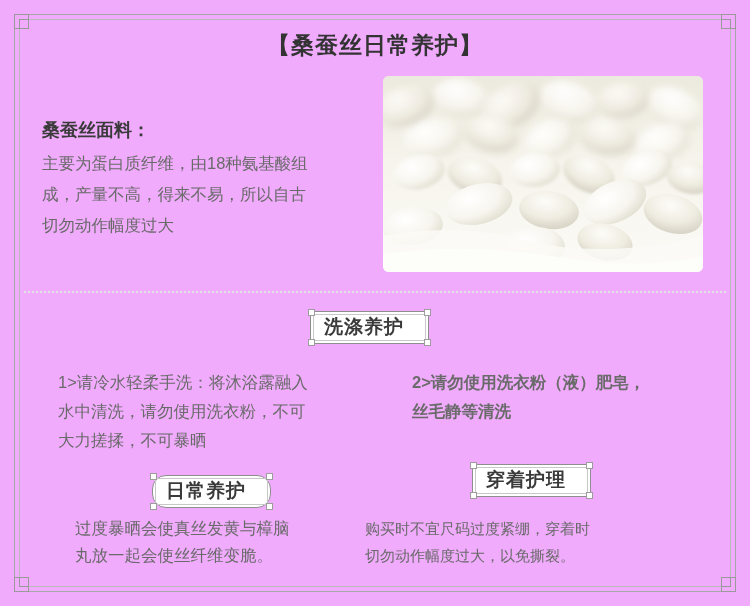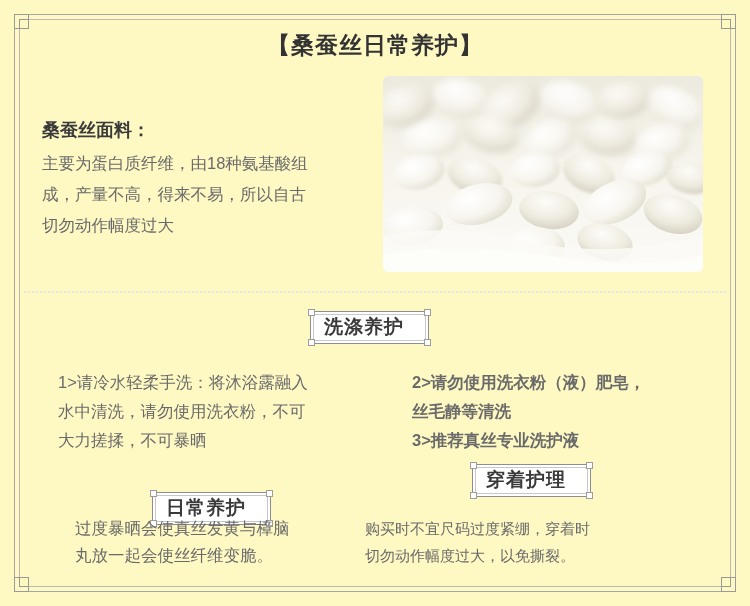--- a/index.html
+++ b/index.html
@@ -3,21 +3,21 @@
 <meta charset="utf-8">
 <style>
   html,body{margin:0;padding:0;}
   body{
     width:750px;height:606px;
     background:#ffffff;
     font-family:"Liberation Sans","DejaVu Sans",sans-serif;
     overflow:hidden;
     position:relative;
   }
-  .page{position:absolute;inset:0;width:750px;height:606px;background:#fef9c3;}
+  .page{position:absolute;inset:0;width:750px;height:606px;background:#f0abfc;}
 
   
   .frame-outer{
     position:absolute;
     left:14px;top:14px;right:14px;bottom:14px;
     border:1px solid #a6a6a6;
     pointer-events:none;
   }
   .frame-inner{
     position:absolute;
@@ -101,21 +101,21 @@
     content:"";position:absolute;left:2px;top:2px;right:2px;bottom:2px;
     border:1px solid #c8c8c8;pointer-events:none;
   }
   .boxhead .ck{position:absolute;width:5px;height:5px;border:1px solid #9d9d9d;background:#fff;}
   .boxhead .ck.tl{left:-3px;top:-3px;}
   .boxhead .ck.tr{right:-3px;top:-3px;}
   .boxhead .ck.bl{left:-3px;bottom:-3px;}
   .boxhead .ck.br{right:-3px;bottom:-3px;}
 
   #head-wash{left:310px;top:311px;}
-  #head-daily{left:152px;top:492px;}
+  #head-daily{left:152px;top:475px;border-radius:14px;}
   #head-wear{left:472px;top:464px;}
 
   
   .care-left{
     position:absolute;left:58px;top:368px;width:310px;
     font-size:16.5px;line-height:29px;color:#6a6a6a;
   }
   .care-right{
     position:absolute;left:412px;top:368px;width:310px;
     font-size:16.5px;line-height:29px;color:#6a6a6a;font-weight:bold;
@@ -241,21 +241,20 @@
 
   <div class="care-left">
     <span class="nowrapline">1&gt;请冷水轻柔手洗：将沐浴露融入</span><br>
     <span class="nowrapline">水中清洗，请勿使用洗衣粉，不可</span><br>
     <span class="nowrapline">大力搓揉，不可暴晒</span>
   </div>
 
   <div class="care-right">
     <span class="nowrapline">2&gt;请勿使用洗衣粉（液）肥皂，</span><br>
     <span class="nowrapline">丝毛静等清洗</span><br>
-    <span class="nowrapline">3&gt;推荐真丝专业洗护液</span>
   </div>
 
   <div class="boxhead" id="head-daily">
     <span class="ck tl"></span><span class="ck tr"></span><span class="ck bl"></span><span class="ck br"></span>
     <span>日常养护</span>
   </div>
 
   <div class="boxhead" id="head-wear">
     <span class="ck tl"></span><span class="ck tr"></span><span class="ck bl"></span><span class="ck br"></span>
     <span>穿着护理</span>

